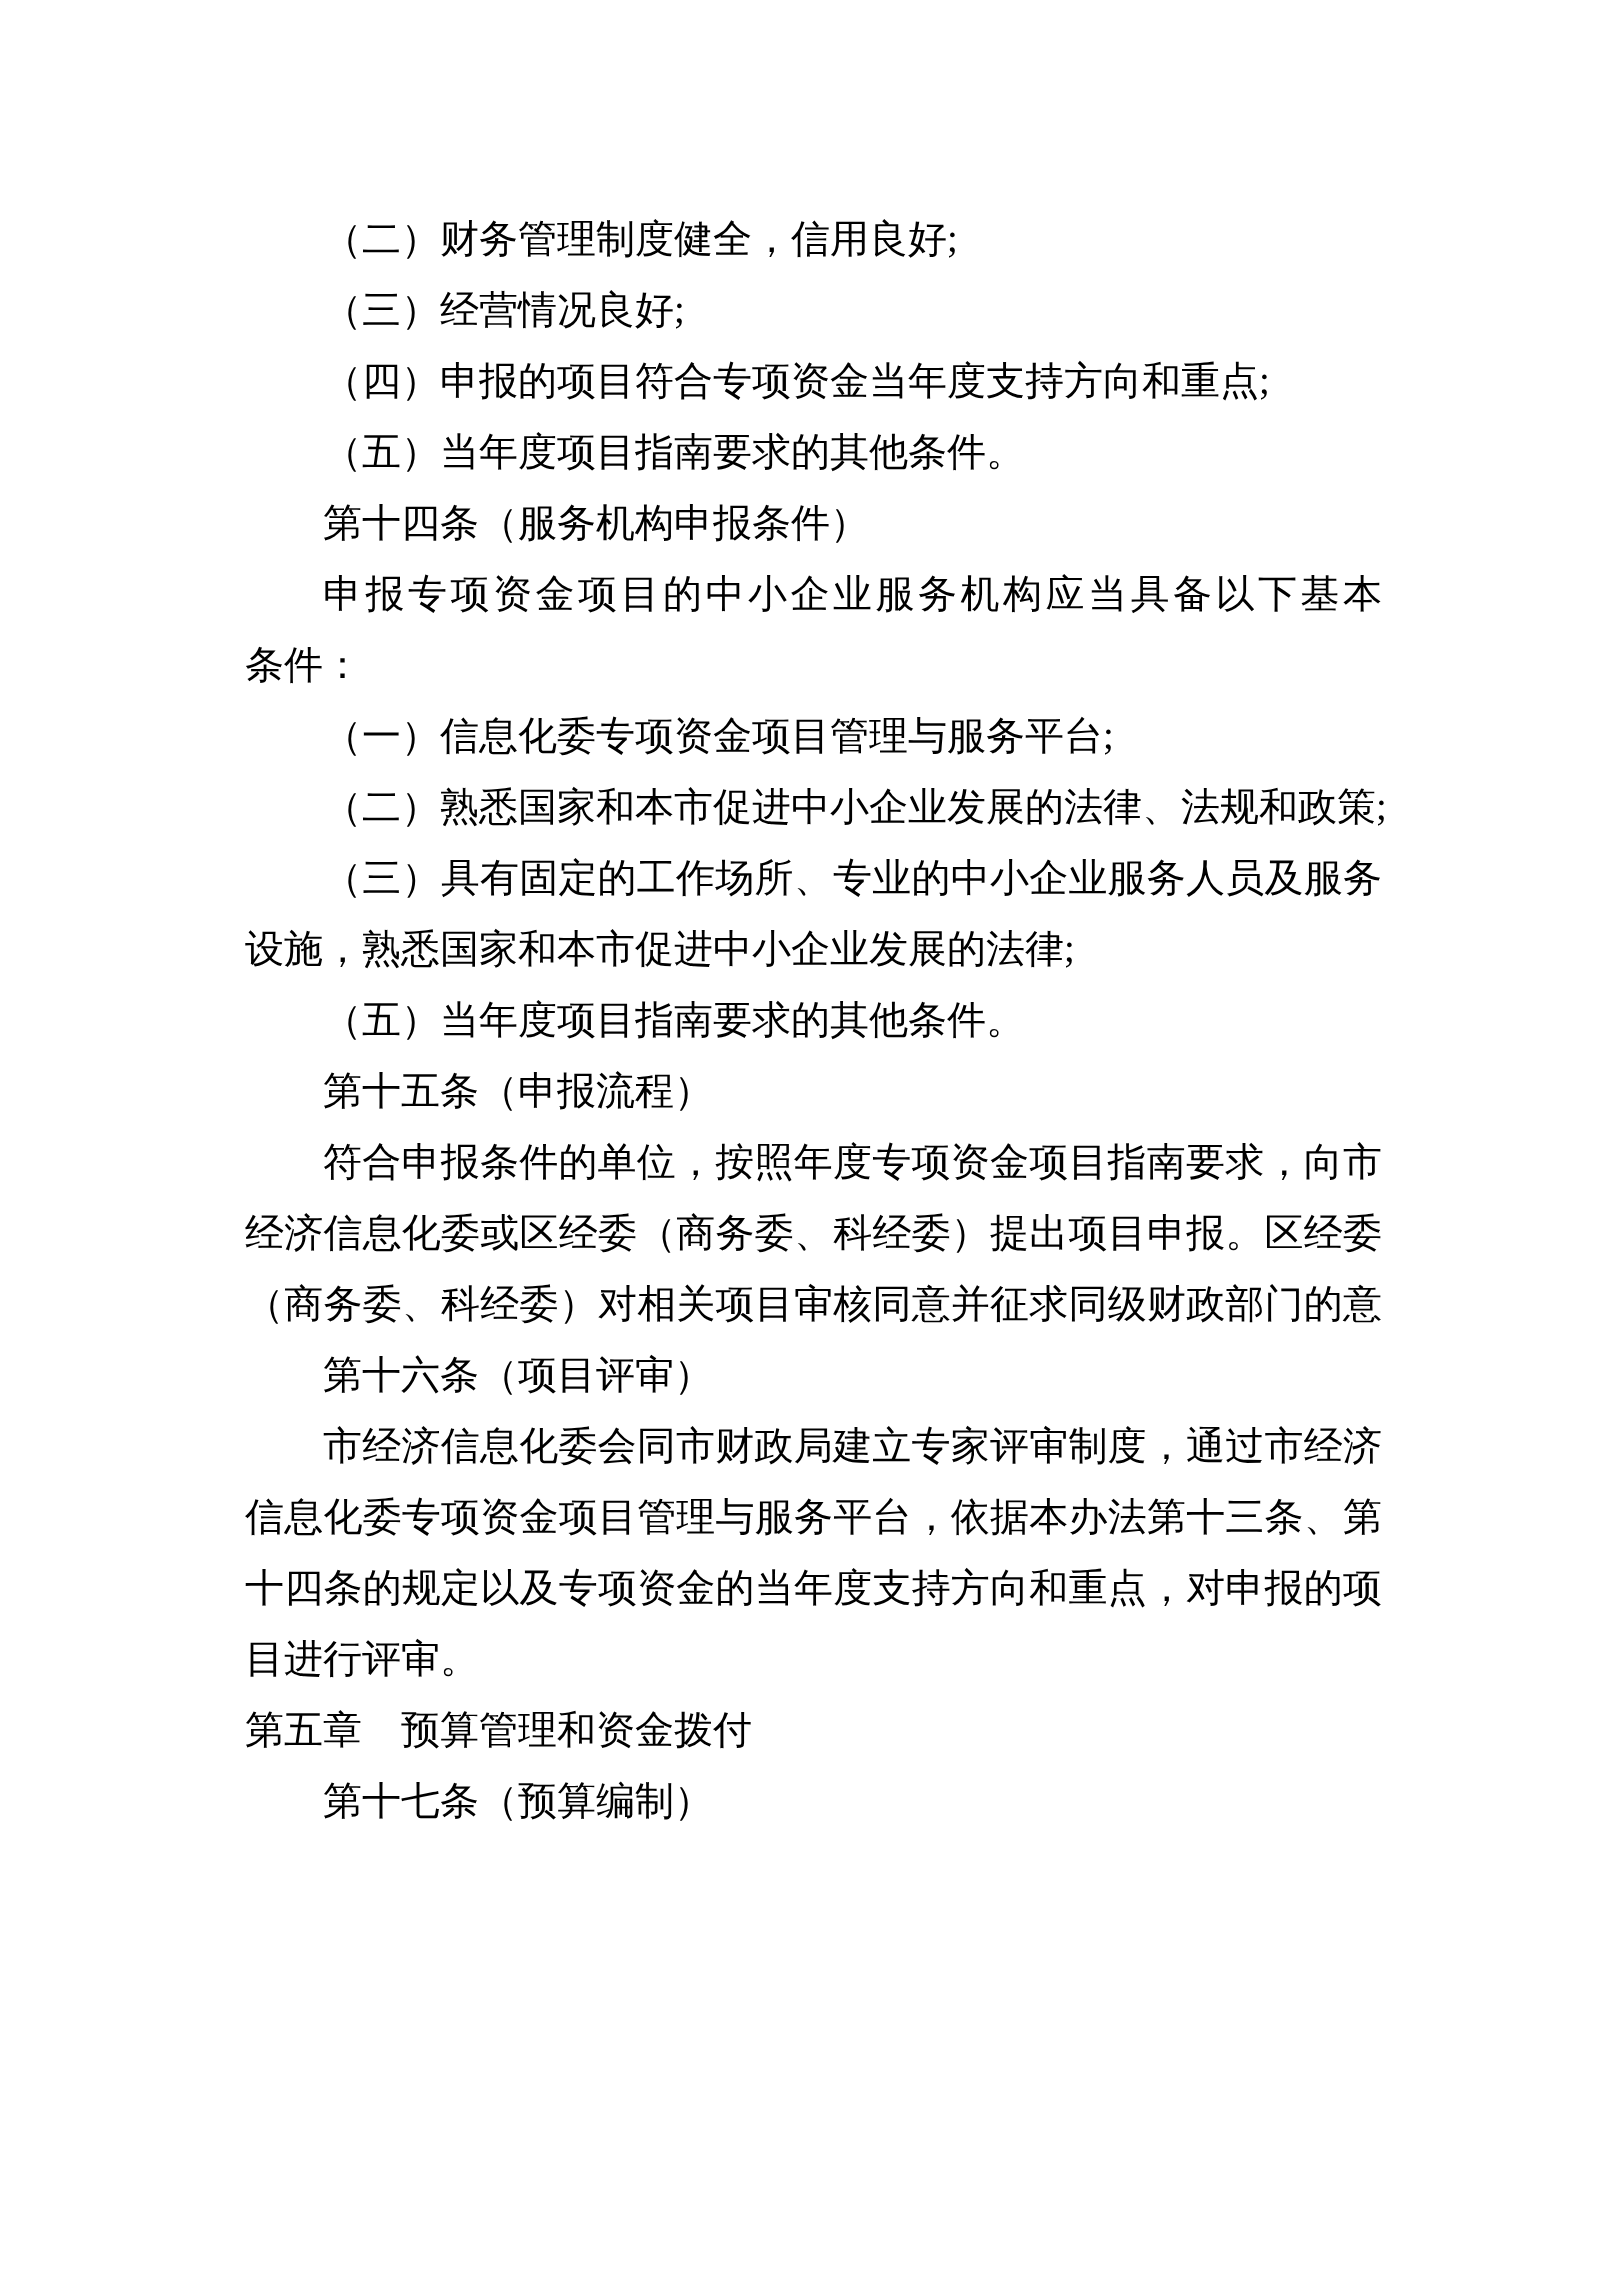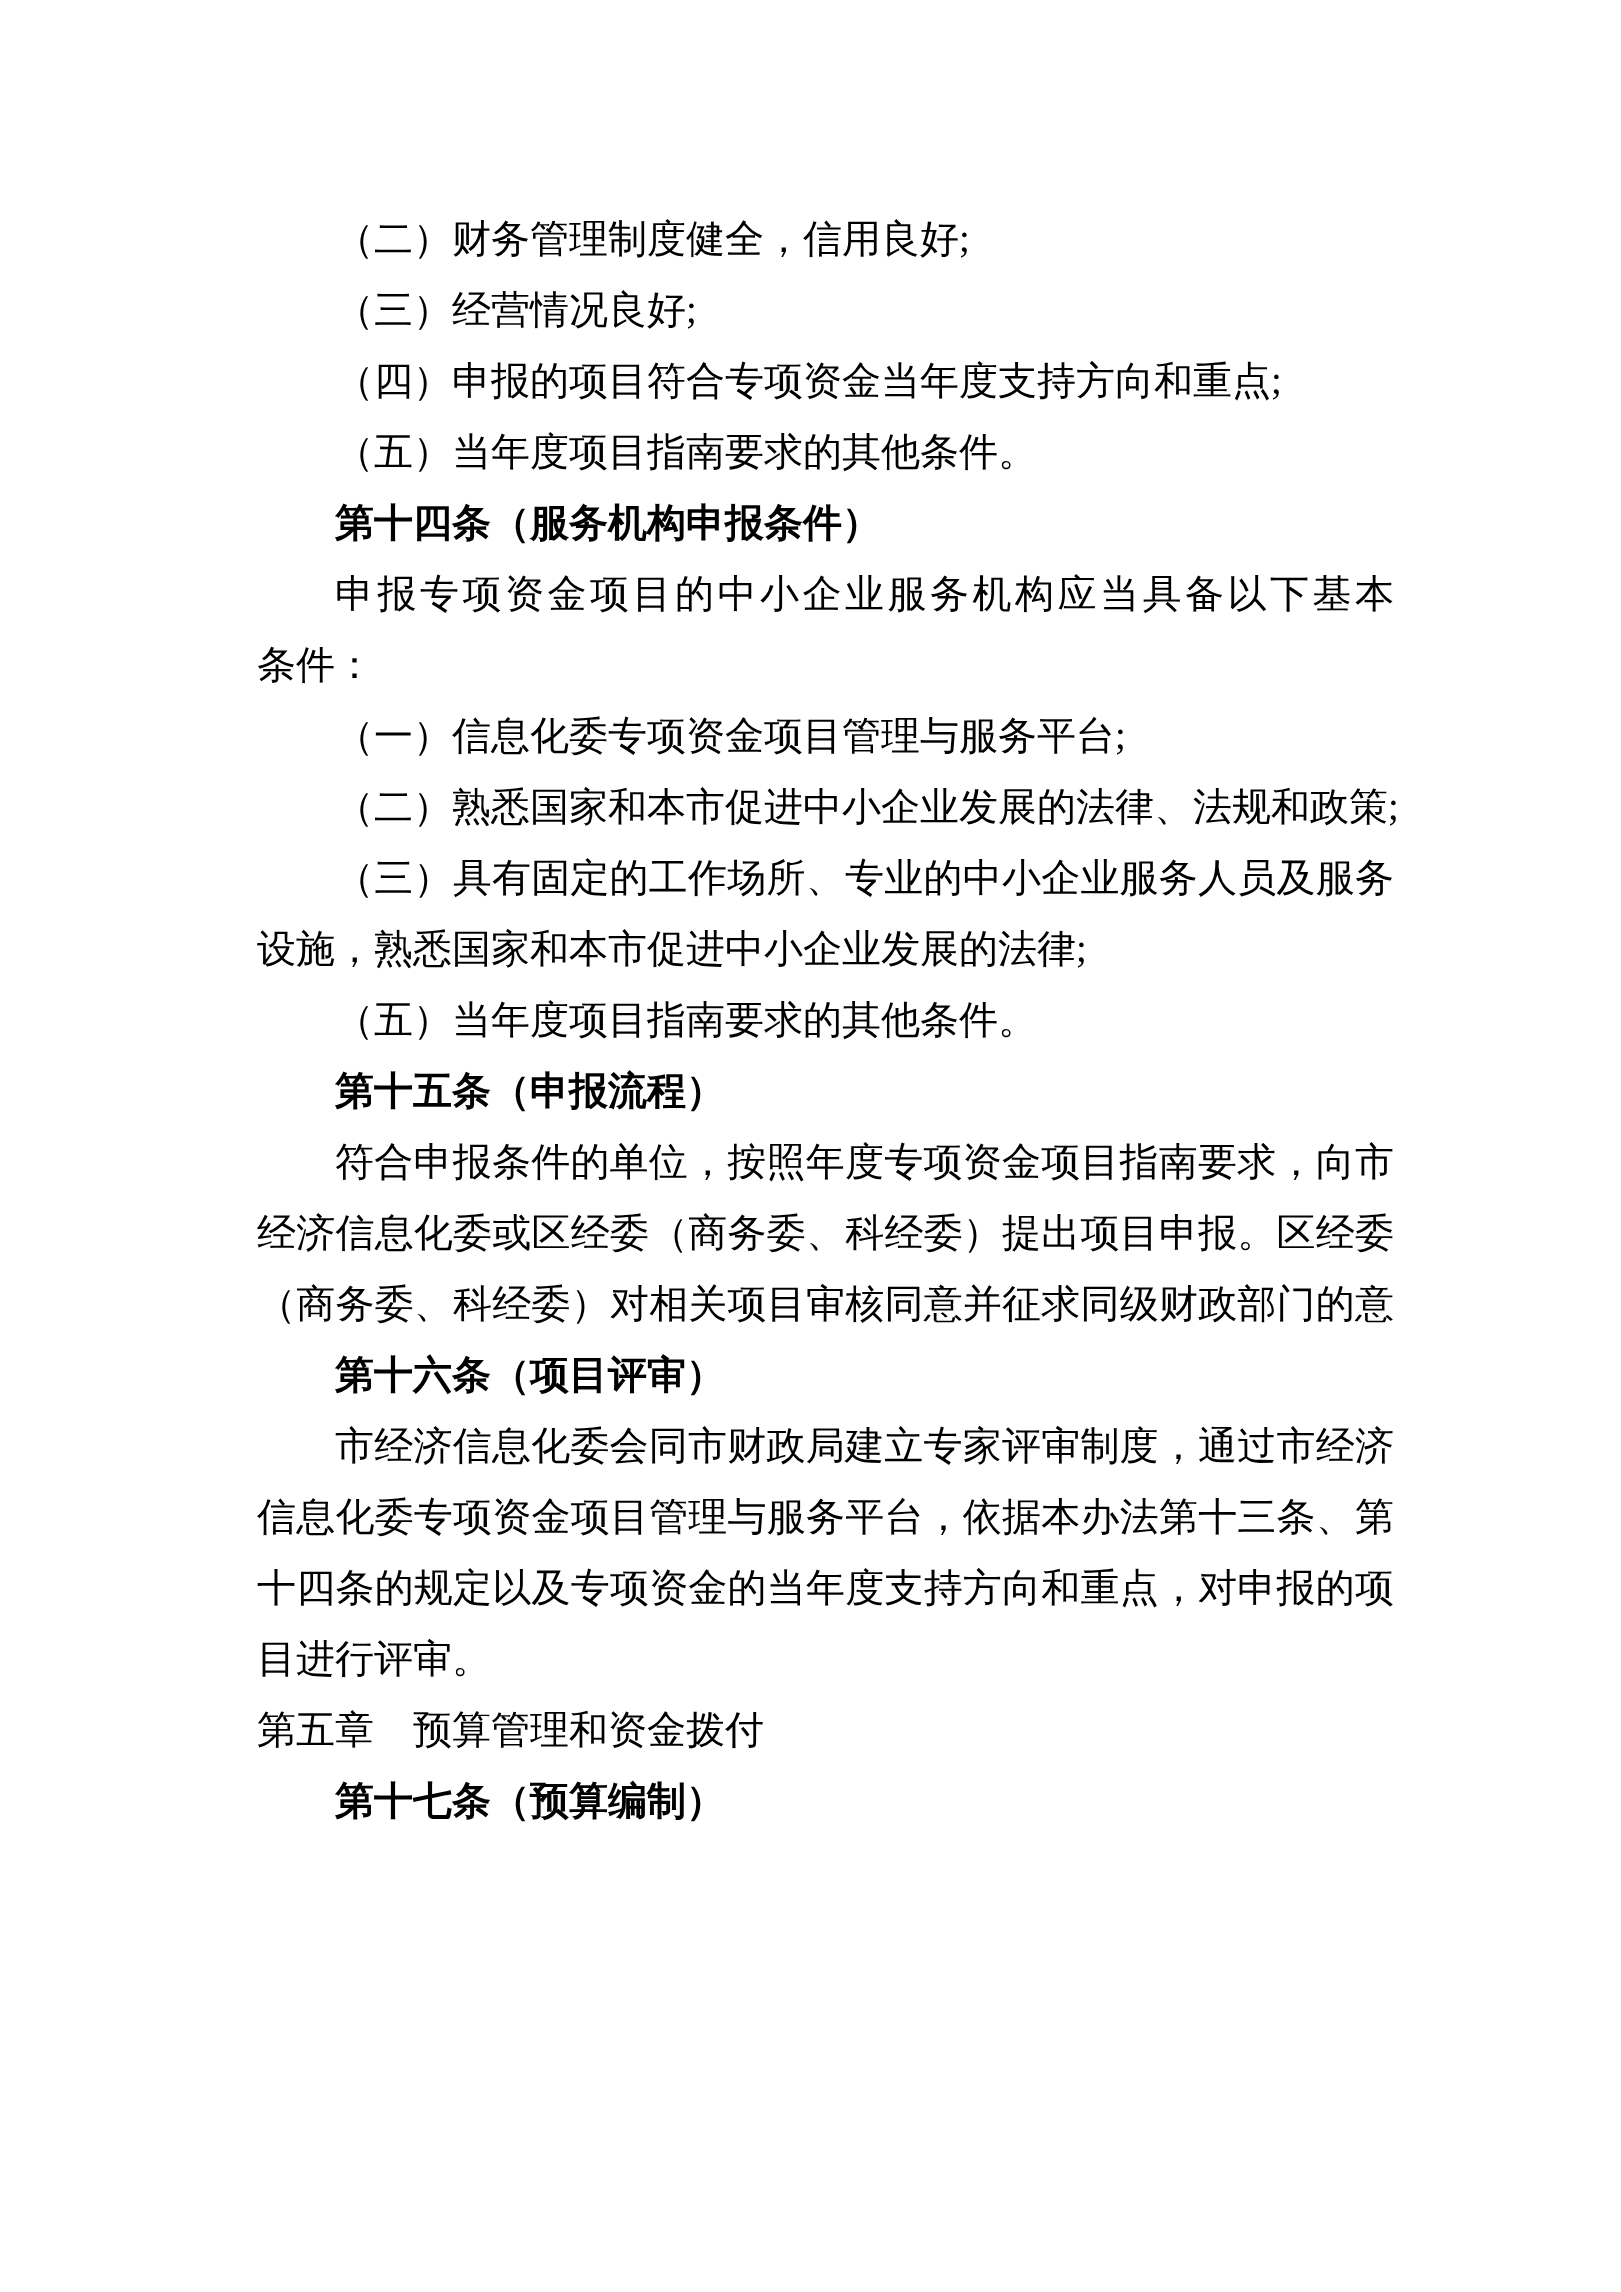--- a/index.html
+++ b/index.html
@@ -23,28 +23,27 @@
     background: #ffffff;
   }
   .textblock {
     position: absolute;
     left: 245px;
     top: 203px;
     width: 1137px;
     font-size: 39px;
     line-height: 71px;
     letter-spacing: 0;
-    margin-left: 12px;
   }
   .line {
     height: 71px;
     white-space: nowrap;
   }
   .indent { text-indent: 78px; }
-  .bold { font-weight: bold; white-space: nowrap; }
+  .bold { font-weight: normal; white-space: nowrap; }
   .center { text-align: left; text-indent: 0; }
   .fill {
     white-space: normal;
     text-align: justify;
     text-align-last: justify;
   }
 </style>
 </head>
 <body>
 

